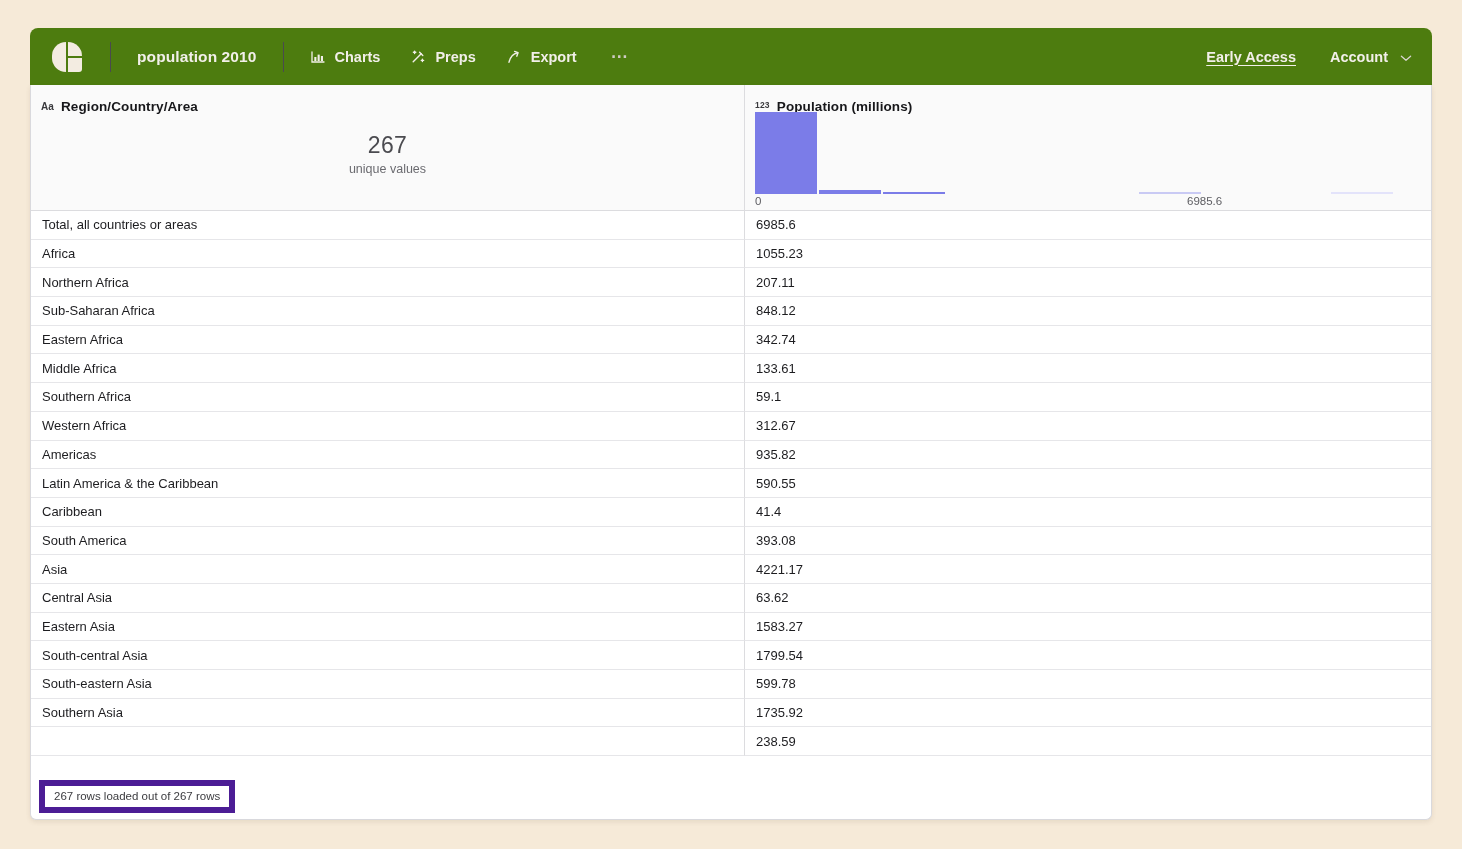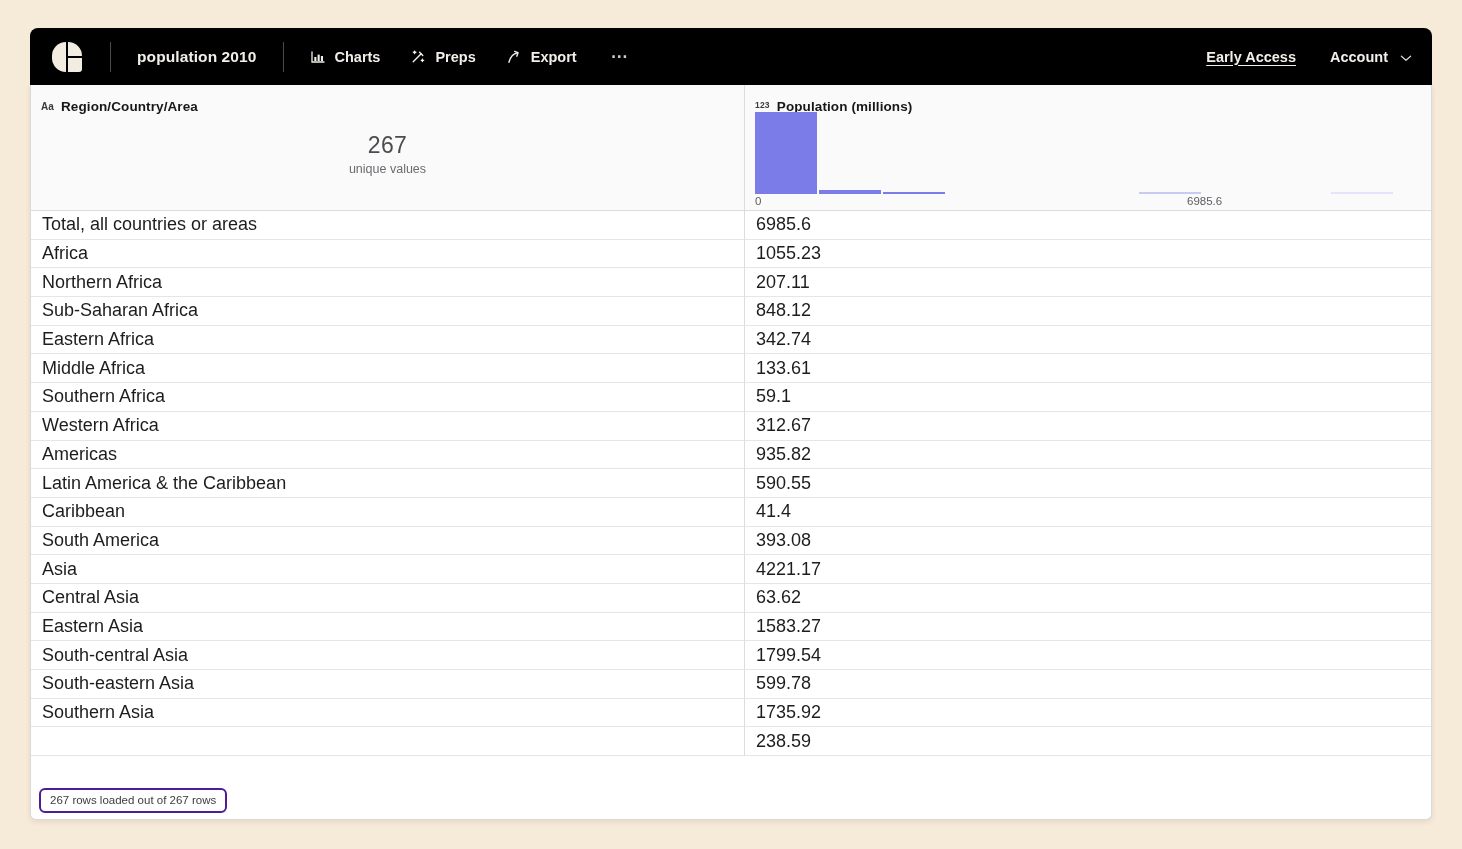--- a/index.html
+++ b/index.html
@@ -13,21 +13,21 @@
   .app-shell {
     position: absolute;
     left: 30px; top: 28px;
     width: 1402px; height: 792px;
     display: flex; flex-direction: column;
   }
 
   
   .topbar {
     height: 57px;
-    background: #000000;
+    background: #4d7c0f;
     border-radius: 8px 8px 0 0;
     display: flex; align-items: center;
     padding: 0 20px 0 22px;
     flex: 0 0 auto;
   }
   .logo {
     width: 30px; height: 30px;
     position: relative;
     flex: 0 0 auto;
     margin-right: 2px;
@@ -152,35 +152,35 @@
     left: 10px; top: 110px;
     width: 640px; height: 14px;
     font-size: 11.5px; color: #5d5d62;
   }
   .axis-min { position: absolute; left: 0; top: 0; }
   .axis-max { position: absolute; left: 432px; top: 0; }
 
   .body-rows { position: absolute; top: 126px; left: 0; right: 0; bottom: 0; }
   .row { display: flex; height: 28.7px; }
   .cell {
-    font-size: 18px; color: #1d1d20;
+    font-size: 13px; color: #1d1d20;
     padding: 0 0 0 11px;
     display: flex; align-items: center;
     border-bottom: 1px solid #e6e6e9;
     overflow: hidden; white-space: nowrap;
   }
   .cell.left  { width: 714px; border-right: 1px solid #dcdcdf; }
   .cell.right { flex: 1 1 auto; }
 
   .status-chip {
     position: absolute;
     left: 8px; bottom: 6px;
     background: #ffffff;
-    border: 2px solid #4c1d95;
-    border-radius: 6px;
+    border: 6px solid #4c1d95;
+    border-radius: 0;
     padding: 4px 9px 5px 9px;
     font-size: 11.5px;
     color: #3c3c40;
     white-space: nowrap;
     z-index: 5;
   }
 </style>
 </head>
 <body>
 

